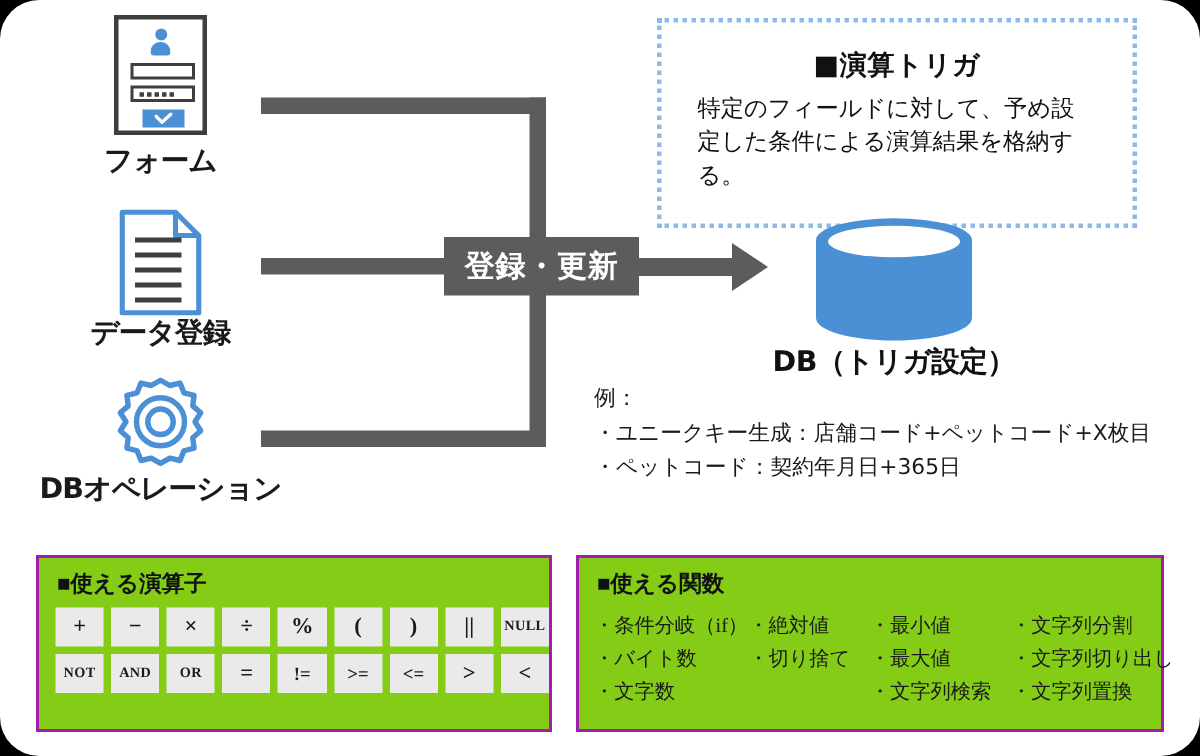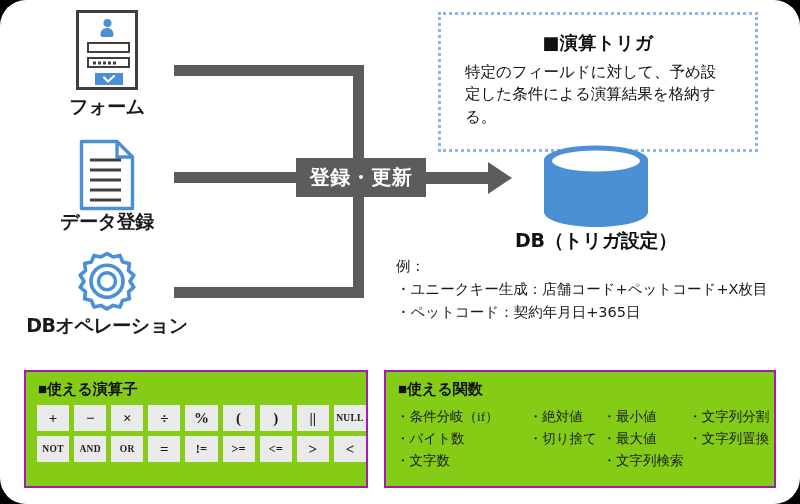--- a/index.html
+++ b/index.html
@@ -197,21 +197,21 @@
   .op-cell.mid { font-size: 12.5px; font-weight: bold; }
 
   #fn-panel { left: 384px; top: 370px; width: 392px; height: 118px; }
   #fn-panel .panel-title { margin: 8px 0 0 12px; }
   .fn-cols {
     display: flex;
     margin: 7px 0 0 10px;
   }
   .fn-col { display: flex; flex-direction: column; }
   .fn-col.c1 { width: 106px; }
-  .fn-col.c2 { width: 86px; margin-left: 30px; }
+  .fn-col.c2 { width: 86px; }
   .fn-col.c3 { width: 100px; }
   .fn-col.c4 { width: 100px; }
   .fn-item {
     font-size: 13.5px;
     color: #1a1a1a;
     line-height: 1.62;
     white-space: nowrap;
   }
 </style>
 </head>
@@ -346,18 +346,19 @@
         <div class="fn-item">・絶対値</div>
         <div class="fn-item">・切り捨て</div>
       </div>
       <div class="fn-col c3">
         <div class="fn-item">・最小値</div>
         <div class="fn-item">・最大値</div>
         <div class="fn-item">・文字列検索</div>
       </div>
       <div class="fn-col c4">
         <div class="fn-item">・文字列分割</div>
+        <div class="fn-item">・文字列切り出し</div>
         <div class="fn-item">・文字列置換</div>
       </div>
     </div>
   </div>
 
 </div>
 
 </body></html>

